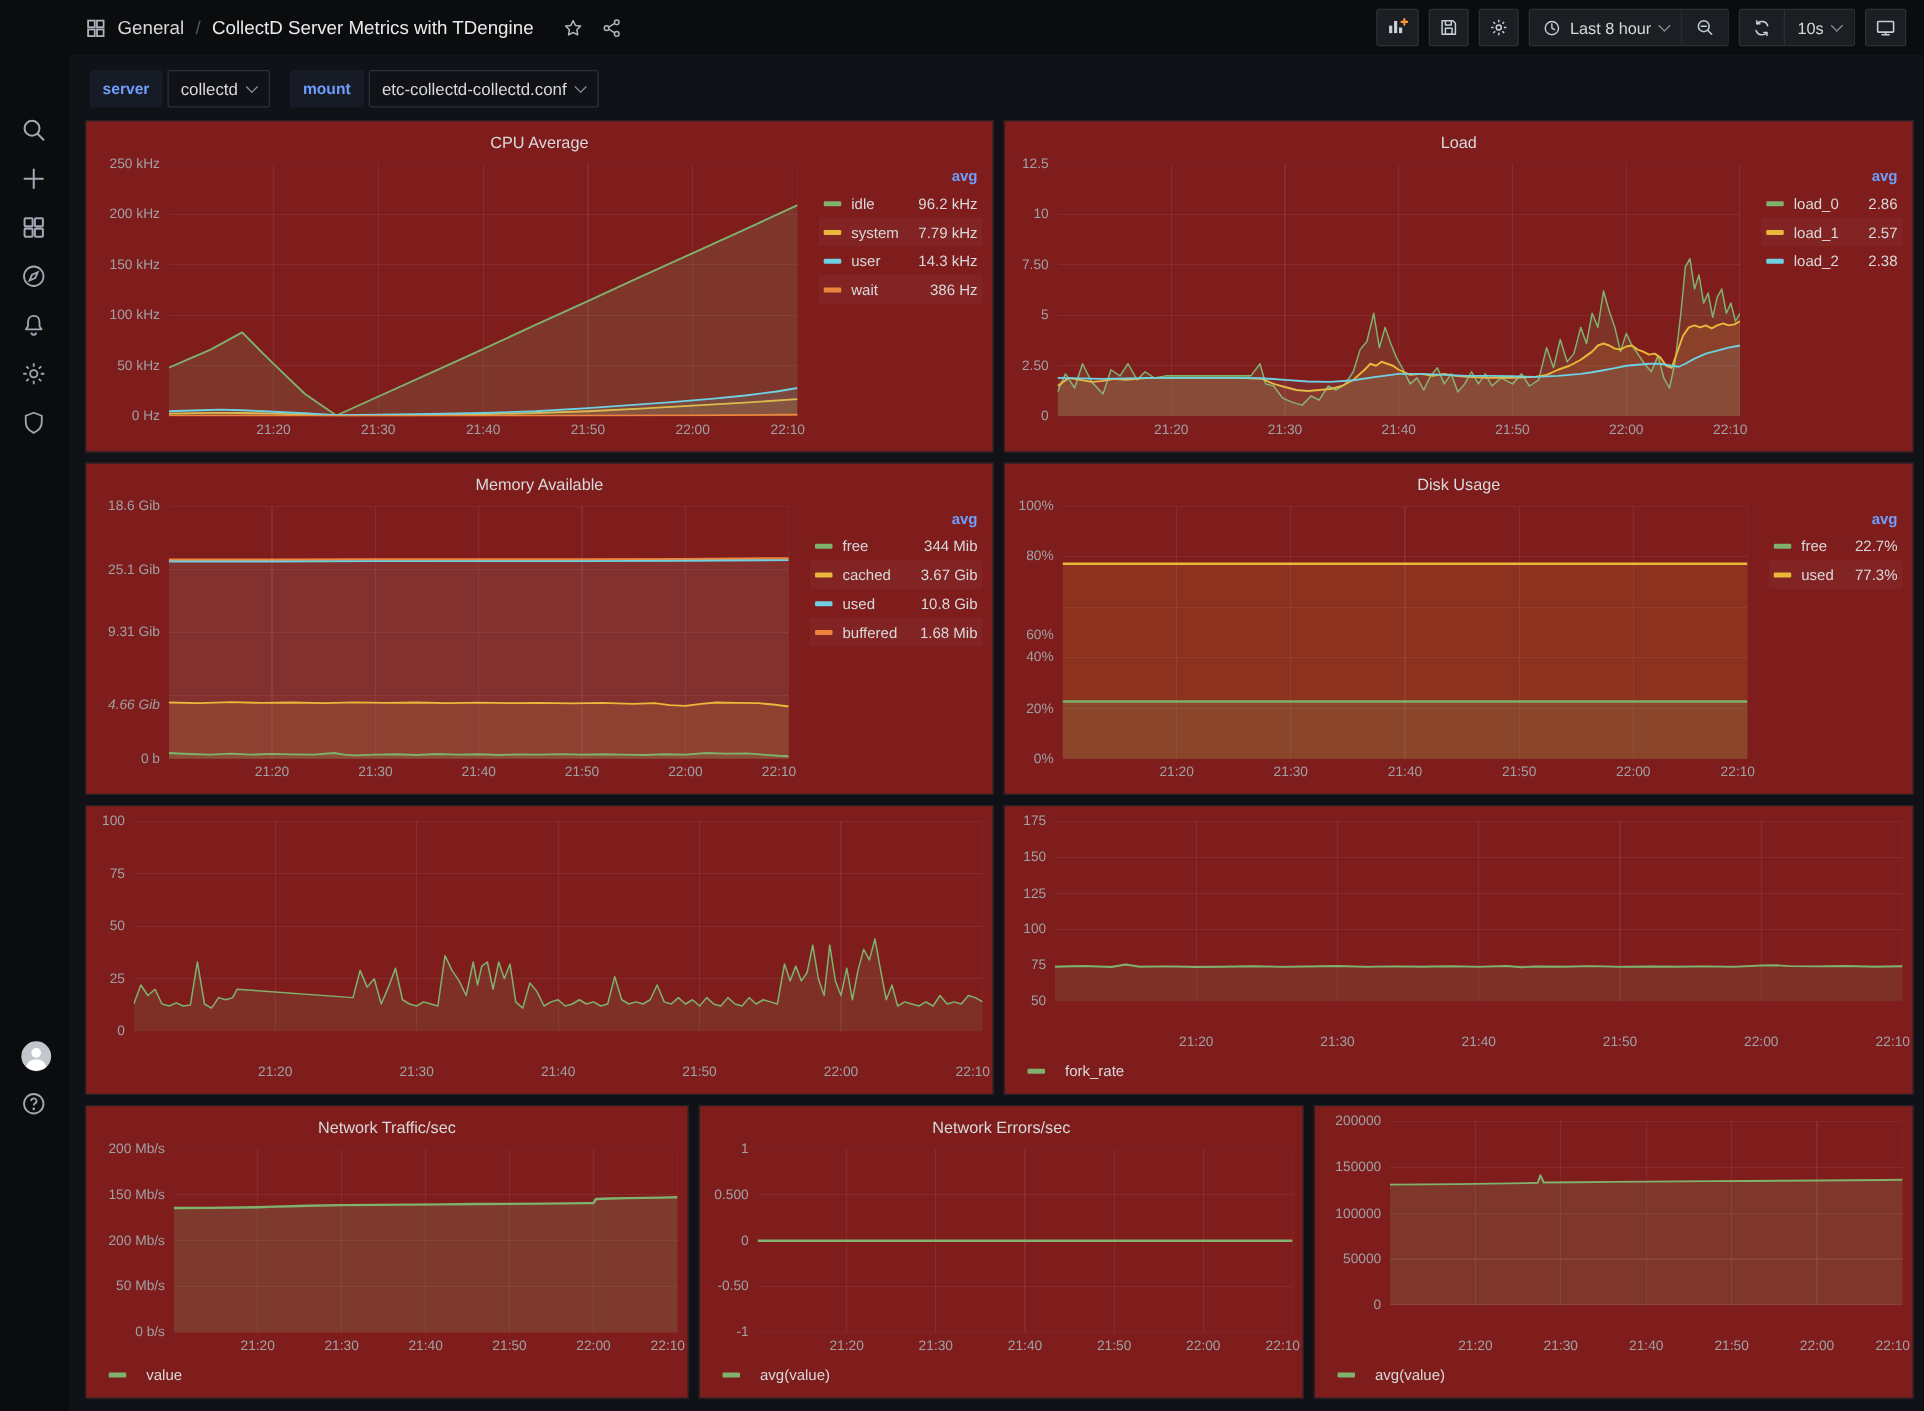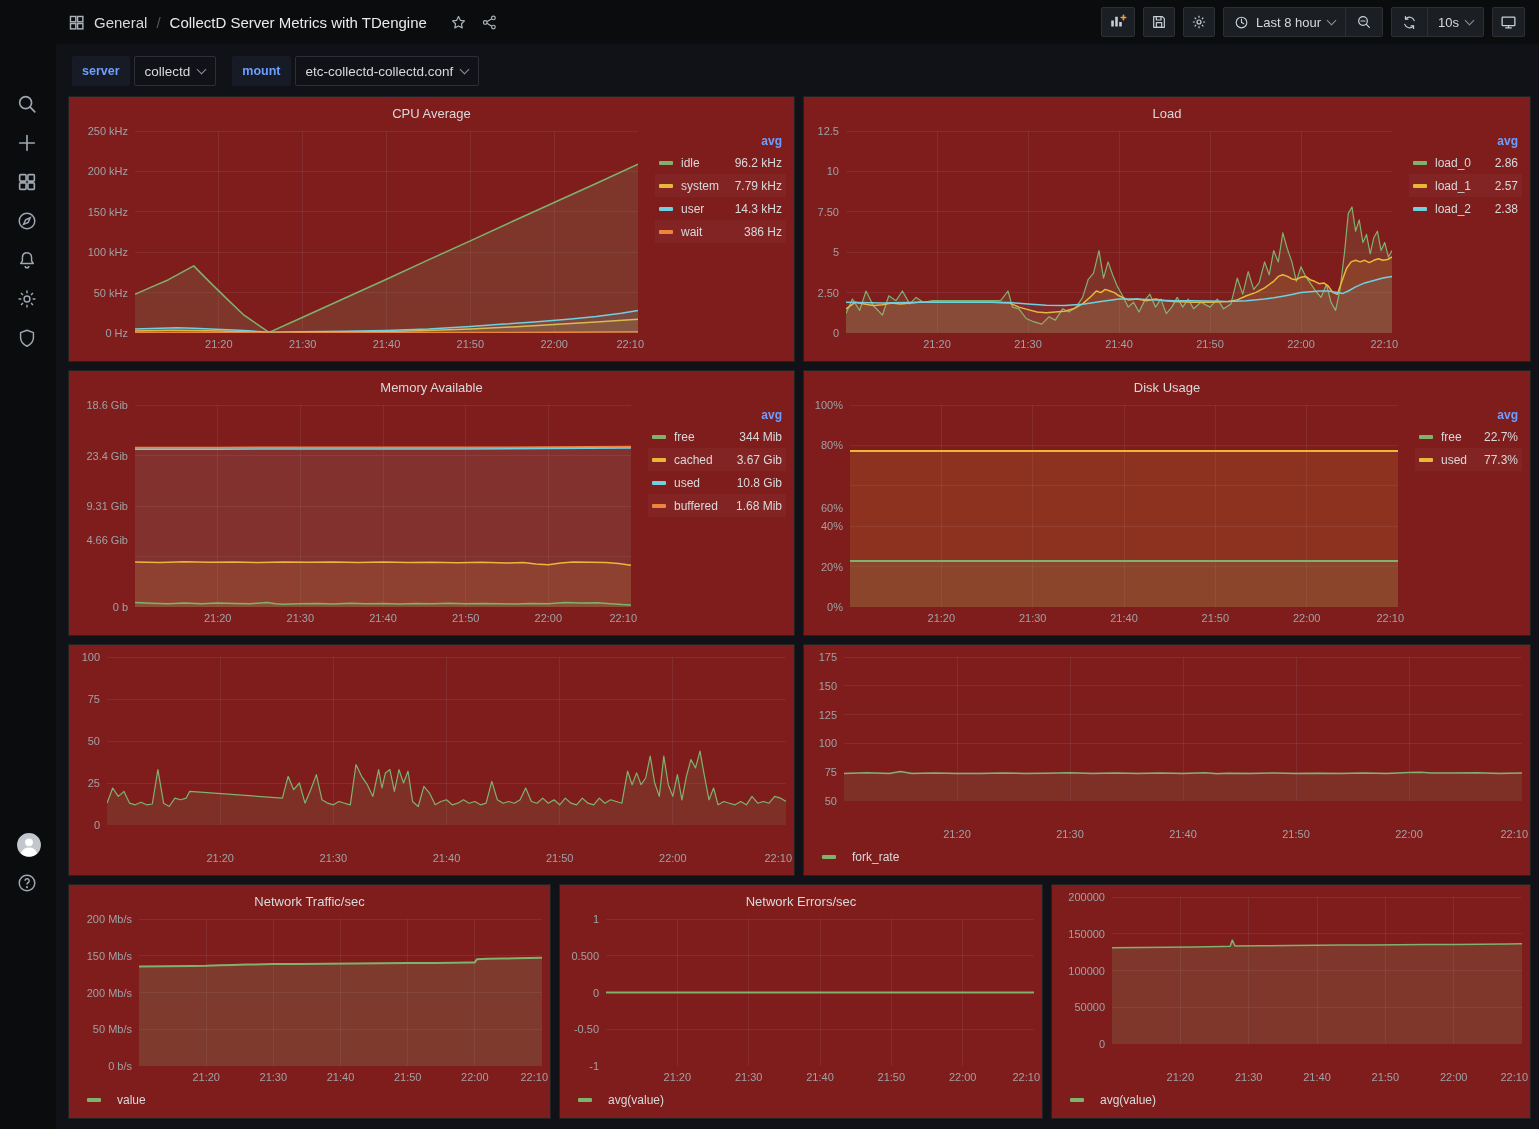--- a/index.html
+++ b/index.html
@@ -381,23 +381,23 @@
         </div>
       </div>
     </div>
 </div>
 
 <div class="panel" style="left:68px;top:370px;width:727px;height:266px">
   <div class="panel-title">Memory Available</div>
   <div class="chart-area">
       <div class="y-axis" style="width: 58px;">
         <span style="top: 202px;">0 b</span>
-        <span style="top: 135px;">4.66 Gib</span>
+        <span style="top: 159px; font-style: italic;">4.66 Gib</span>
         <span style="top: 101px;">9.31 Gib</span>
-        <span style="top: 50.5px;">23.4 Gib</span>
+        <span style="top: 50.5px;">25.1 Gib</span>
         <span style="top: 0px;">18.6 Gib</span>
       </div>
       <div class="plot-col">
         <div class="plot">
           <svg width="496" height="202">
             <line x1="0" y1="202" x2="496" y2="202" stroke="rgba(204,204,220,0.09)" shape-rendering="crispEdges"></line>
             <line x1="0" y1="151.5" x2="496" y2="151.5" stroke="rgba(204,204,220,0.09)" shape-rendering="crispEdges"></line>
             <line x1="0" y1="101" x2="496" y2="101" stroke="rgba(204,204,220,0.09)" shape-rendering="crispEdges"></line>
             <line x1="0" y1="50.5" x2="496" y2="50.5" stroke="rgba(204,204,220,0.09)" shape-rendering="crispEdges"></line>
             <line x1="0" y1="0" x2="496" y2="0" stroke="rgba(204,204,220,0.09)" shape-rendering="crispEdges"></line>

